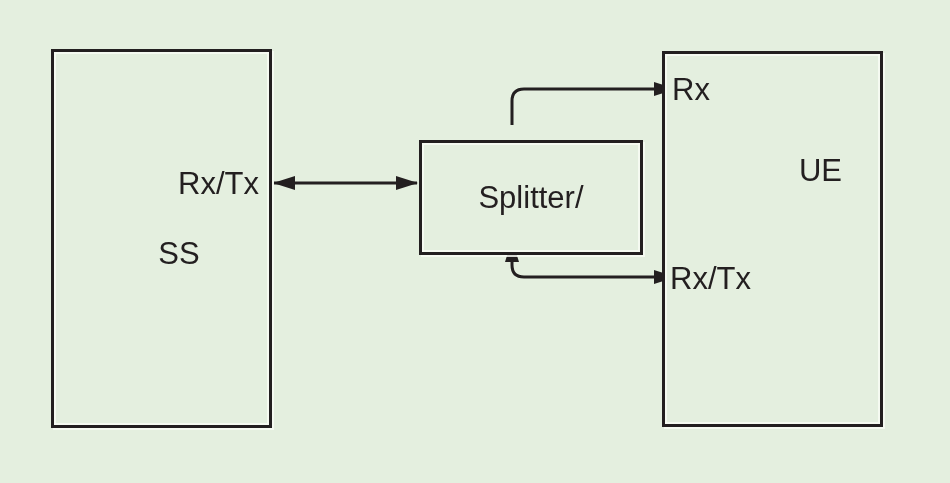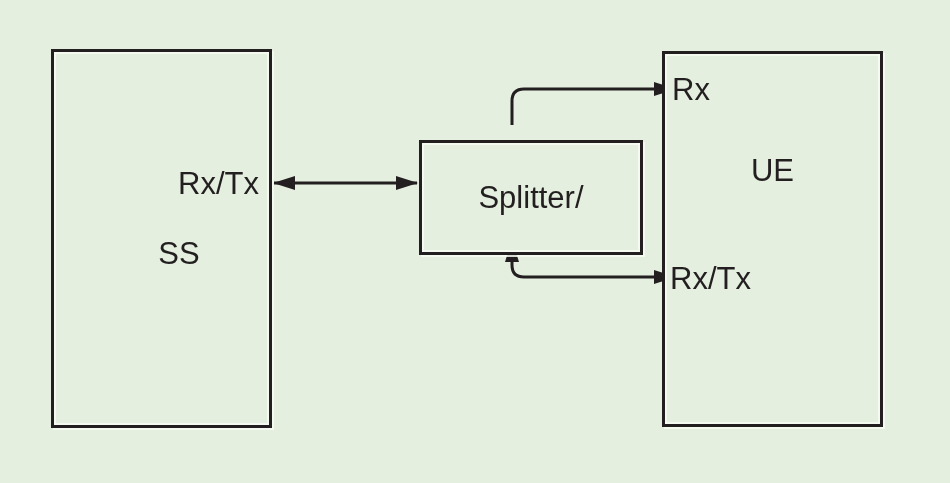--- a/index.html
+++ b/index.html
@@ -67,21 +67,21 @@
   }
   .box .label { position: absolute; }
   .splitter-box .label { position: static; }
 
   
   .ss-port  { top: 113px; right: 10px; }
   .ss-label { top: 183px; left: 0; width: 250px; text-align: center; }
 
   
   .ue-rx    { top: 17px;  left: 7px; }
-  .ue-label { top: 98px;  left: 0; width: 215px; text-align: center; }
+  .ue-label { top: 98px;  left: 0; width: 215px; text-align: center; padding-left: 48px; }
   .ue-rxtx  { top: 206px; left: 5px; }
 </style>
 </head>
 <body>
 
 <div class="canvas">
 
   <svg class="connectors" viewBox="0 0 950 483" xmlns="http://www.w3.org/2000/svg">
     <defs>
       <marker id="arrow" markerUnits="userSpaceOnUse" markerWidth="22" markerHeight="14" refX="21" refY="7" orient="auto-start-reverse">

